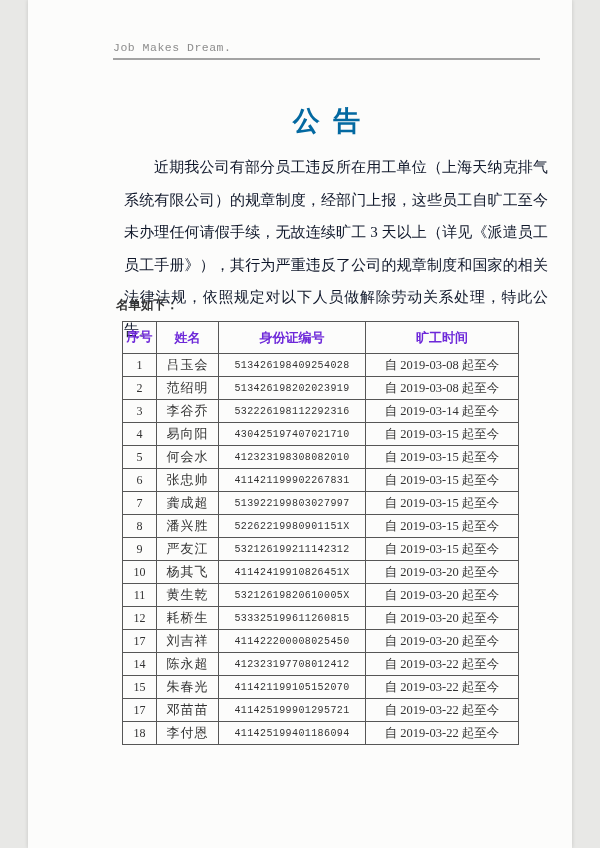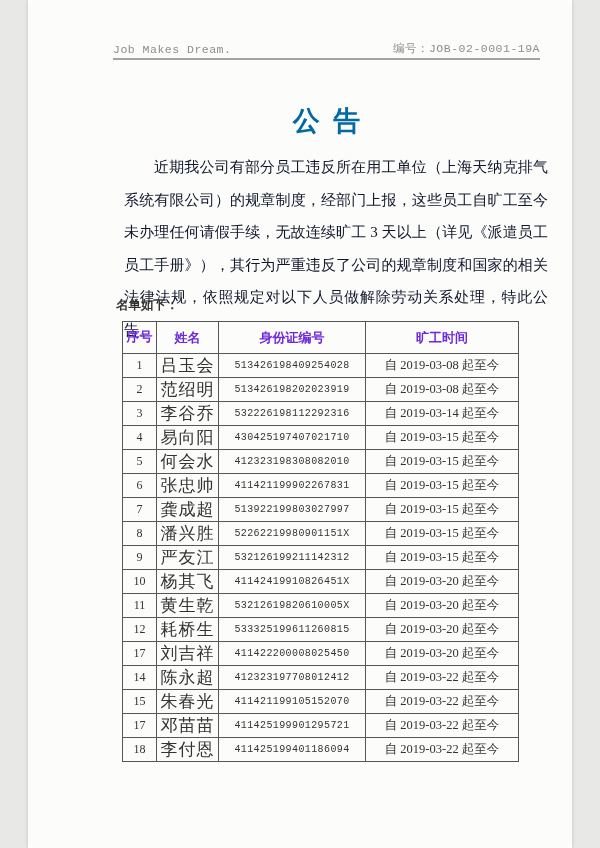--- a/index.html
+++ b/index.html
@@ -43,37 +43,36 @@
     padding:0; overflow:hidden;
   }
   .roster thead th { height:31px; font-weight:600; font-size:13px; color:#6d28d9; }
   .roster td { height:22px; }
   .col-no    { width:34px; }
   .col-name  { width:62px; }
   .col-id    { width:147px; }
   .col-time  { width:153px; }
   .th-no { line-height:1.25; padding:2px 10px; word-break:break-all; }
   .c-no   { font-size:12px; font-family:"Liberation Serif",serif; }
-  .c-name { font-size:17px; letter-spacing:1px; }
+  .c-name { font-size:13px; letter-spacing:1px; }
   .c-id   { font-size:10px; letter-spacing:.4px; font-family:Liberation Mono, monospace; }
   .c-period { font-size:12.5px;margin-top:12px; }
   .seal {
     position:absolute; left:534px; top:477px; width:212px; height:212px;
     pointer-events:none;
   }
   .seal text { font-family:"Liberation Serif","DejaVu Serif",serif; }
 </style>
 </head>
 <body>
 
 <div class="page">
 
   <div class="doc-header">
     <span>Job Makes Dream.</span>
-    <span>编号：JOB-02-0001-19A</span>
   </div>
   <div class="header-rule"></div>
 
   <div class="title">公 告</div>
 
   <p class="body-text">近期我公司有部分员工违反所在用工单位（上海天纳克排气系统有限公司）的规章制度，经部门上报，这些员工自旷工至今未办理任何请假手续，无故连续旷工 3 天以上（详见《派遣员工员工手册》），其行为严重违反了公司的规章制度和国家的相关法律法规，依照规定对以下人员做解除劳动关系处理，特此公告。</p>
 
   <div class="list-label">名单如下：</div>
 
   <table class="roster">

